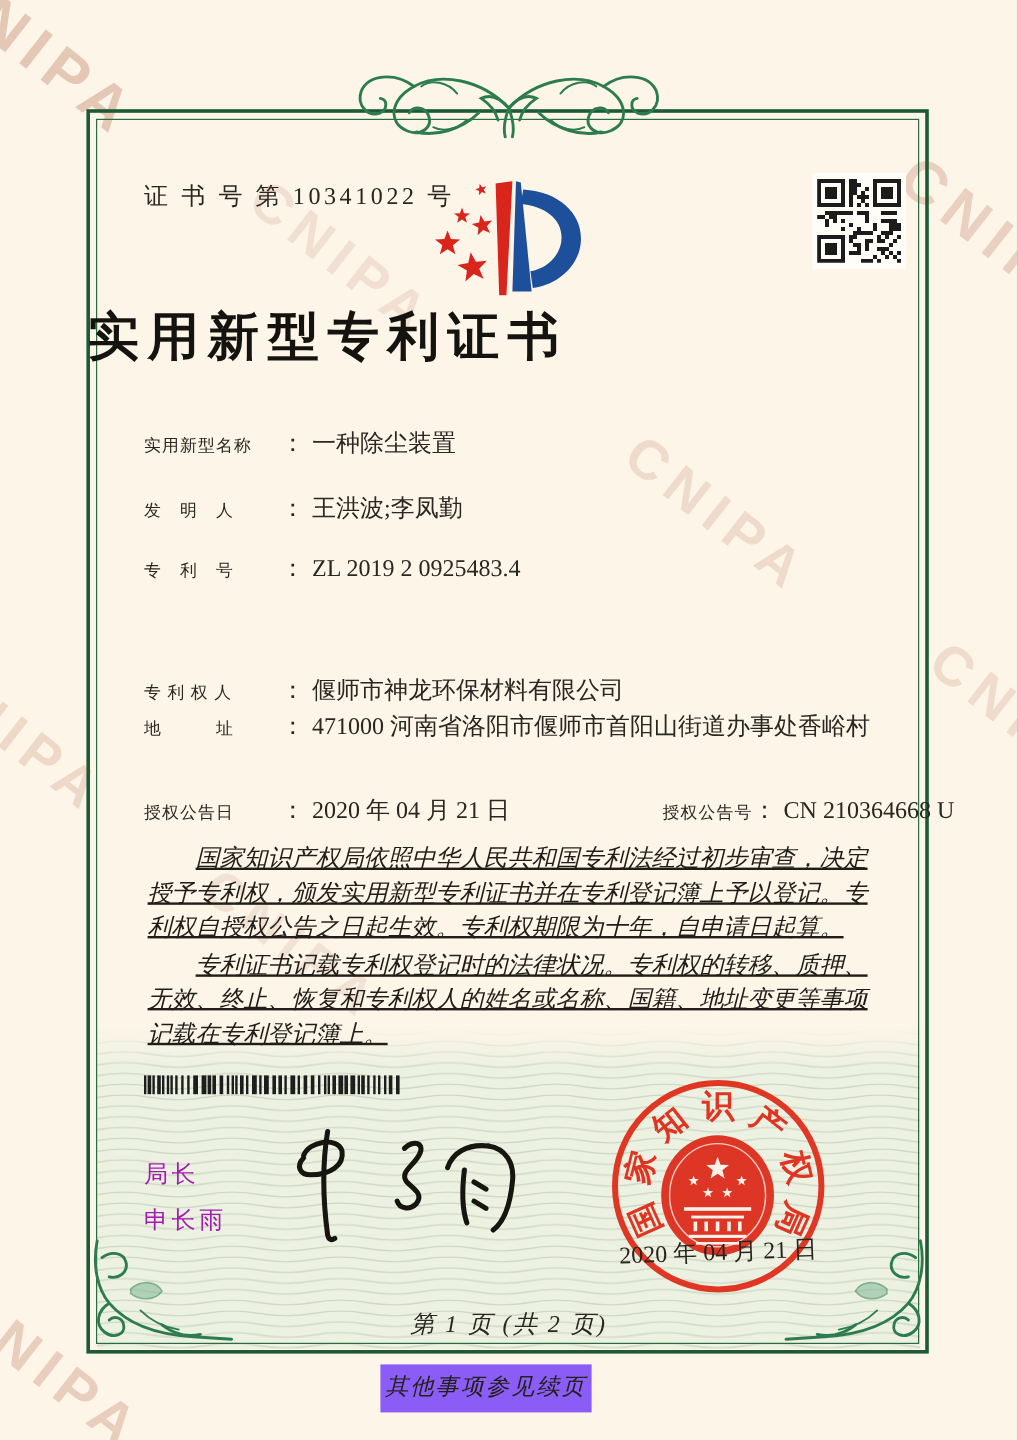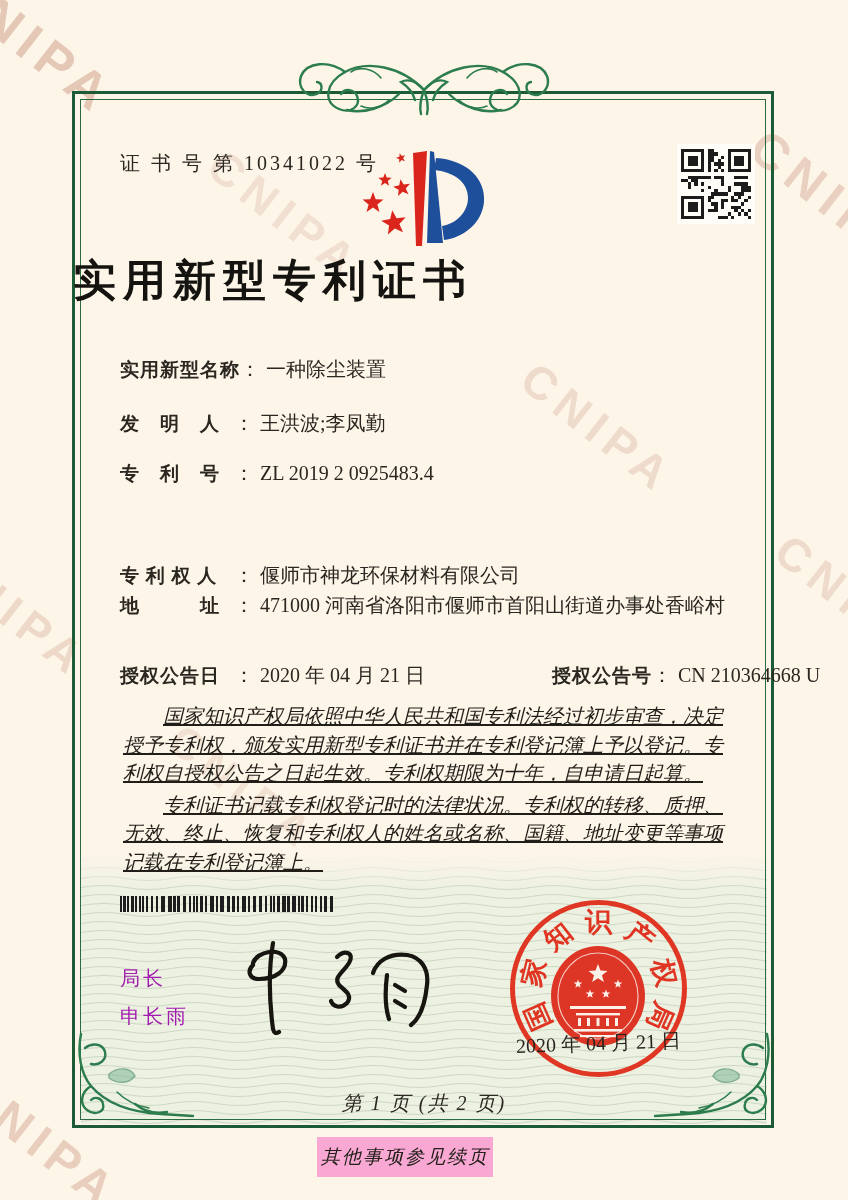--- a/index.html
+++ b/index.html
@@ -31,21 +31,21 @@
   .flourish-bottom{position:absolute; left:73px; top:1032px; z-index:5;}
   
   .cert-no{position:absolute; left:120px; top:150px; font-size:20px; letter-spacing:3px; z-index:6;}
   .logo{position:absolute; left:356px; top:144px; z-index:6;}
   .qr-wrap{position:absolute; left:677px; top:144px; width:78px; height:80px; background:#fffdf8; z-index:6;}
   .qr-wrap svg{position:absolute; left:4px; top:5px;}
   .title{position:absolute; left:73px; top:252px; width:702px; text-align:left;
     font-size:43px; font-weight:bold; letter-spacing:7px; color:#151310; z-index:6;}
   
   .frow{position:absolute; left:120px; width:630px; font-size:20px; z-index:6; white-space:nowrap;}
-  .flabel{display:inline-block; min-width:114px; font-size:19px; letter-spacing:1px;font-weight:bold;}
+  .flabel{display:inline-block; min-width:114px; font-size:14px; letter-spacing:1px;}
   .fcolon{margin-right:6px;}
   .fvalue{font-size:20px;}
   .frow2{position:absolute; left:432px; top:0; white-space:nowrap;}
   
   .bodytext{position:absolute; left:120px; top:699px; width:616px; z-index:6;
     font-size:20px; line-height:28.5px; font-style:italic; color:#211d18;}
   .bodytext p{margin:3px; text-indent:2em;text-decoration:underline;}
   
   .barcode{position:absolute; left:120px; top:896px; z-index:6;}
   
@@ -60,21 +60,21 @@
     border:5px solid #e02e1b; border-radius:50%; box-sizing:border-box;}
   .seal-char{position:absolute; left:50%; top:50%; width:30px; height:30px; margin:-15px 0 0 -15px;
     font-size:27px; font-weight:bold; color:#df2b18; text-align:center; line-height:30px;}
   .seal-emblem{position:absolute; left:38px; top:44px;}
   .seal-date{position:absolute; left:-13px; top:130px; width:203px; text-align:center;
     font-size:20px; color:#1d1a14; letter-spacing:0px; transform:rotate(-2deg); white-space:nowrap;}
   
   .page-info{position:absolute; left:73px; top:1090px; width:702px; text-align:center;
     font-size:20px; letter-spacing:2px; font-style:italic; z-index:6;}
   .cont-box{position:absolute; left:317px; top:1137px; width:176px; height:40px;
-    background:#f9a8d4; z-index:6; text-align:center; line-height:40px;
+    background:#8b5cf6; z-index:6; text-align:center; line-height:40px;
     font-size:19px; font-style:italic; letter-spacing:2px; color:#23201a;}
   svg{display:block;}
 </style>
 </head>
 <body>
 
 <div class="page">
 
   <div id="wm-layer">
       <div class="wm" style="left: 30px; top: 42px; font-size: 52px; opacity: 0.5;">CNIPA</div>

